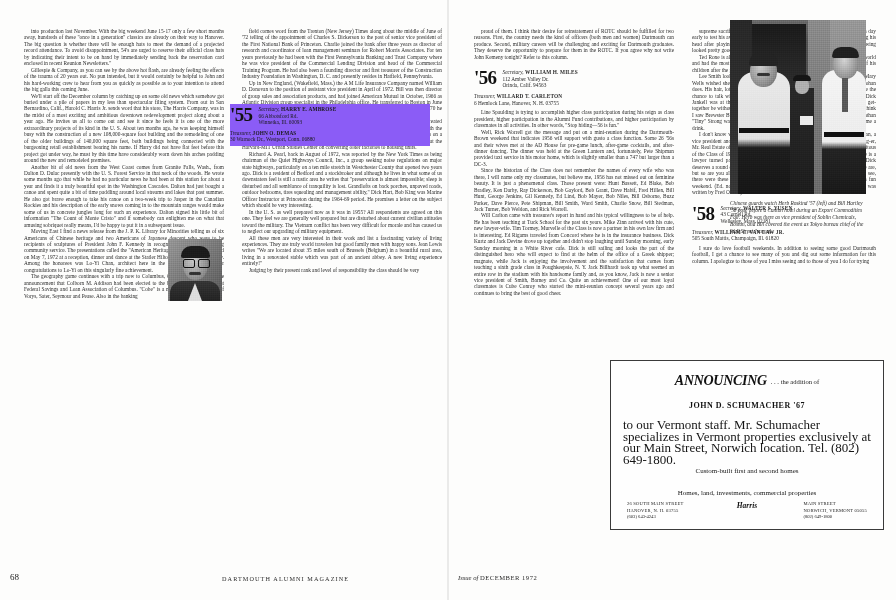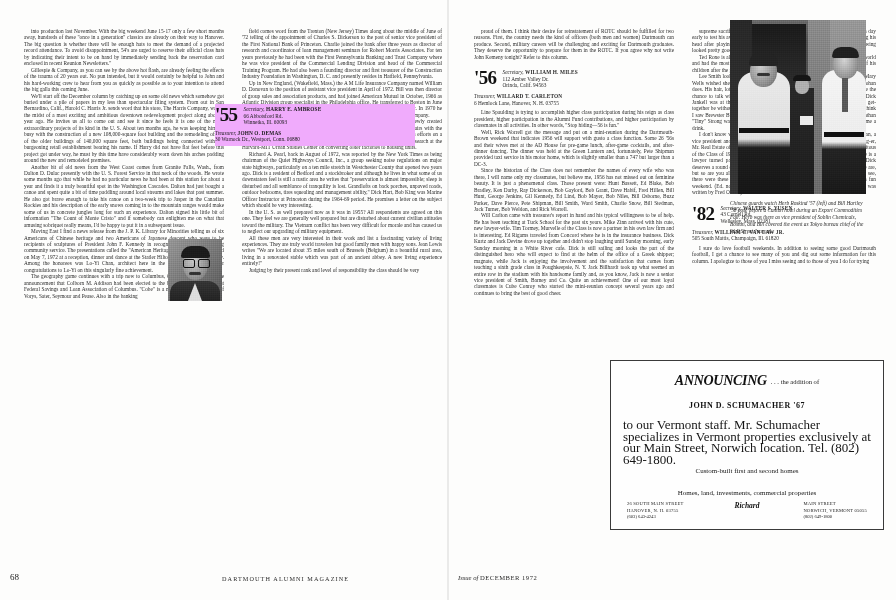--- a/index.html
+++ b/index.html
@@ -201,41 +201,41 @@
     </div>
 
     <div class="col c4">
       <p>supreme sacrifice, namely his flying and officer status. Mike Levy came up a day early to test his avid golfing interest on the Hanover links and came away shaking his head after playing the 13th and 14th holes for the first time. However, his swing looked pretty good in the AD bar, as he only missed one beer cup!</p>
       <p>Ted Rone is alive and prosperous. He still is selling firearms throughout the world and had the most complete liquor supply at the ballgame. I think he found all of his children after the game. They were exploring.</p>
       <p>Lee Smith looks like an advertising executive should, and his wife looks like Mary Wells wished she looked. Dick Whitney makes me almost as mad as George Cohan does. His hair, lots of it, made me realize just how inadequate I am. I didn't have the chance to talk with him, but if he doesn't model for "Command," he should. Dick Jankell was at the game but I didn't see him afterward. What would a 1956 get-together be without Bob Dumont? Always a smile, always willing, always fun. I think I saw Brewster Blackall, I know I saw Dutch Rosenberger, without a beard. Jonathan "Tiny" Strong was the best dressed with tartan slacks, a flat belly, and he owes me a drink.</p>
       <p>I don't know whether William D. Witter follows Winnebago, but Pete Shipman, a vice president and director of Witter, sure knows how to drive one. Robert Danzig-er, Mr. Real Estate of New England, was at the game with Jack Wheatley, Mr. Ubiquitous of the Class of 1956. Rick Worrell still looks like a movie star but insists that he is a lawyer turned partner in his own firm specializing in pension plan work. Dick deserves a round of snaps for putting on this show, he is as busy as we all say we are, but so are you all. A gallon of Old Crow ... which reminds me of a story. You see, there were these two crows sitting on a pump handle. Thank you Line, for a fun weekend. (Ed. note: With the class secretary temporarily abroad, this column was written by Fred Oman.)</p>
 
       <div class="classhead">
         <div class="row">
-          <div class="yr">'82</div>
+          <div class="yr">'58</div>
           <div class="offblock">
             <span class="lbl">Secretary,</span>
             <span class="nm">WALTER S. YUSEN</span><br>
             <span>43 Cornell Rd.</span><br>
             <span>Wellesley, Mass. 02181</span>
           </div>
         </div>
         <div class="treas">
           <span class="lbl">Treasurer,</span>
           <span class="nm">WILLIAM C. VAN LAW JR.</span><br>
           <span>505 South Mattis, Champaign, Ill. 61820</span>
         </div>
       </div>
 
       <p>I sure do love football weekends. In addition to seeing some good Dartmouth football, I get a chance to see many of you and dig out some information for this column. I apologize to those of you I miss seeing and to those of you I do for trying</p>
     </div>
 
   </div>
 
-  <div style="position:absolute;left:215px;top:104px;width:200px;background:#f0abfc;">
+  <div style="position:absolute;left:230px;top:104px;width:200px;background:#8b5cf6;">
     <div class="classhead" style="margin-top:0;">
       <div class="row">
         <div class="yr">'55</div>
         <div class="offblock">
           <span class="lbl">Secretary,</span>
           <span class="nm">HARRY E. AMBROSE</span><br>
           <span>66 Abbotsford Rd.</span><br>
           <span>Winnetka, Ill. 60093</span>
         </div>
       </div>
@@ -285,21 +285,21 @@
 
   <div id="ad-box">
     <div class="ad-inner">
       <div>
         <span class="ad-announce">ANNOUNCING</span><span class="ad-addition">. . . the addition of</span>
       </div>
       <div class="ad-name">JOHN D. SCHUMACHER '67</div>
       <div class="ad-body">to our Vermont staff. Mr. Schumacher specializes in Vermont properties exclusively at our Main Street, Norwich location. Tel. (802) 649-1800.</div>
       <div class="ad-tag" style="margin-top:1px;">Custom-built first and second homes</div>
       <div class="ad-tag">Homes, land, investments, commercial properties</div>
-      <div class="ad-realtor-sub">Richard</div>
+      <div class="ad-realtor-sub">Harris</div>
     </div>
     <div class="ad-addr">
       <div>
         <span class="nm">26 SOUTH MAIN STREET</span><br>
         <span class="nm">HANOVER, N. H. 03755</span><br>
         <span>(603) 643-4243</span>
       </div>
       <div>
         <span class="nm">MAIN STREET</span><br>
         <span class="nm">NORWICH, VERMONT 05055</span><br>

